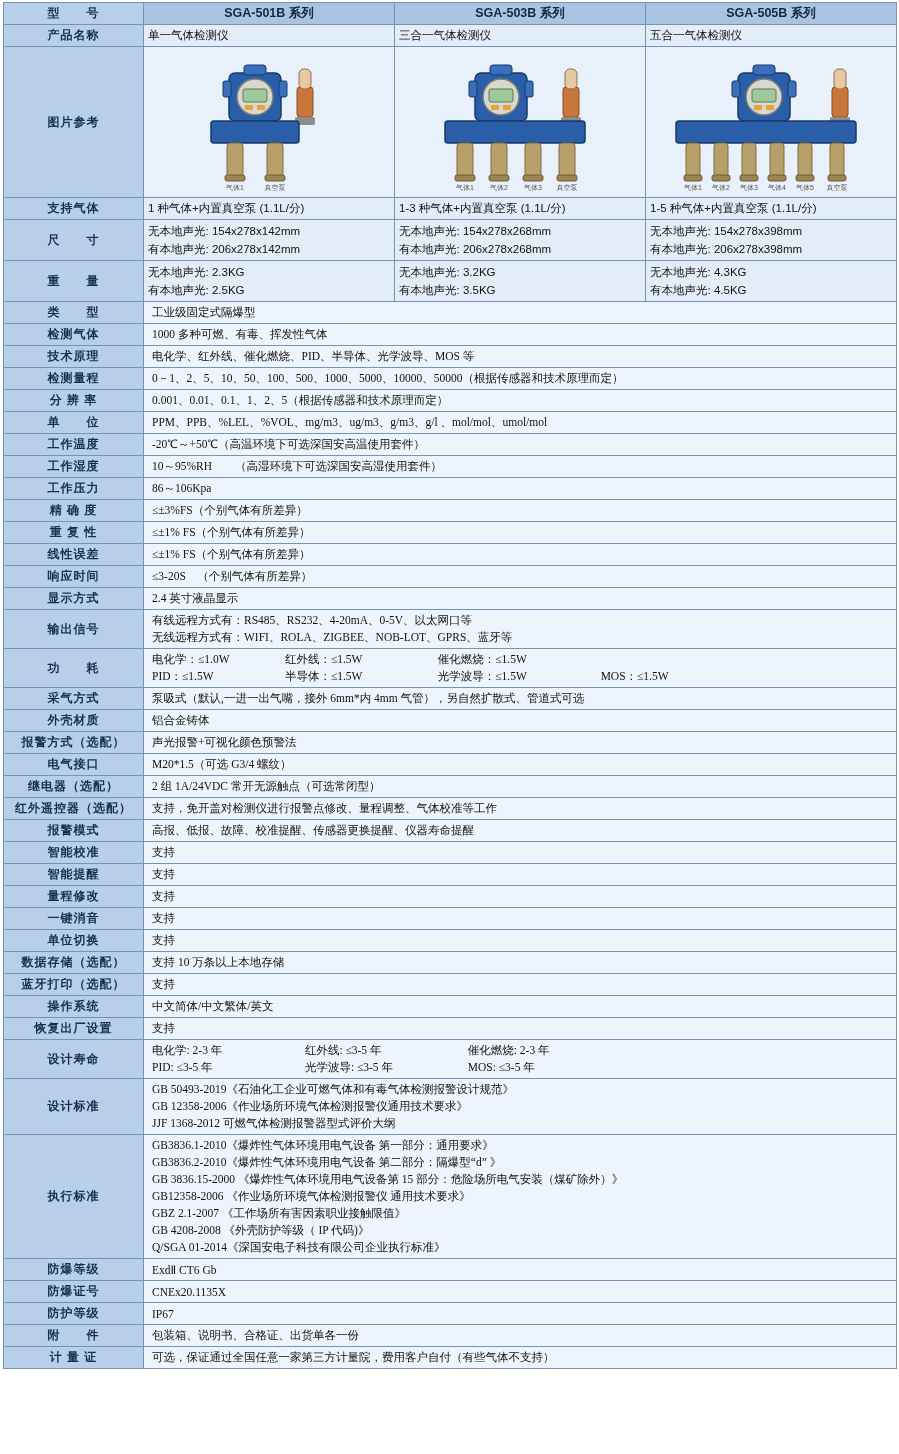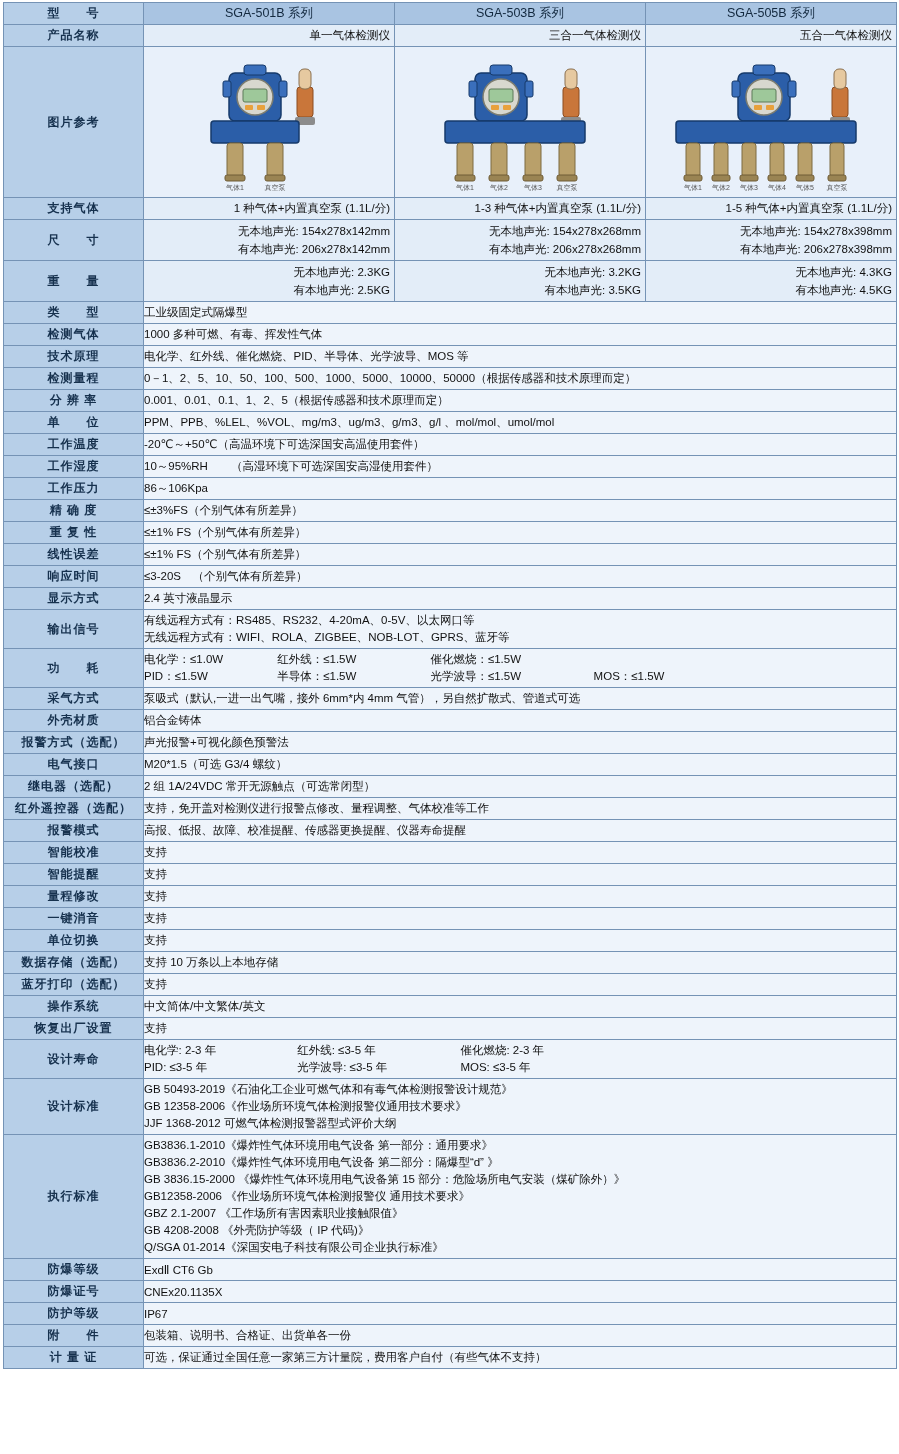--- a/index.html
+++ b/index.html
@@ -2,27 +2,27 @@
 <html><head>
 <meta charset="utf-8">
 <style>
   html,body{margin:0;padding:0;background:#fff;}
   body{font-family:"Liberation Sans","DejaVu Sans",sans-serif;}
   #sheet{width:899px;min-height:1454px;position:relative;box-sizing:border-box;padding:2px 3px;border-radius:7px;}
   table{border-collapse:collapse;width:893px;table-layout:fixed;}
   td{border:1px solid #7593b5;font-size:11.5px;color:#111;padding:2px 4px;vertical-align:middle;}
   .lbl{background:#b7cfe8;text-align:center;font-weight:bold;font-size:12px;color:#16314e;letter-spacing:1px;width:110px;}
   .val{background:#eef4fb;}
-  .colhead{background:#a9c4e2;text-align:center;font-weight:normal;font-size:12.5px;color:#13293f;}
-  .sub{background:#e3edf8;text-align:right;font-size:11.5px;}
+  .colhead{background:#a9c4e2;text-align:center;font-weight:bold;font-size:12.5px;color:#13293f;}
+  .sub{background:#e3edf8;text-align:left;font-size:11.5px;}
   .twoline div{line-height:18px;}
   .imgcell{background:#e8f0fa;height:150px;text-align:center;vertical-align:middle;padding:0;}
   .capt{font-size:7px;color:#555;letter-spacing:0;}
   .rowline{line-height:17px;}
-  .padl{padding-left:0;}
+  .padl{padding-left:8px;font-family:Liberation Serif, serif;}
 </style>
 </head>
 <body>
 
 <div id="sheet">
 <table>
   <colgroup>
     <col style="width:140px">
         <col style="width:251px">
         <col style="width:251px">

